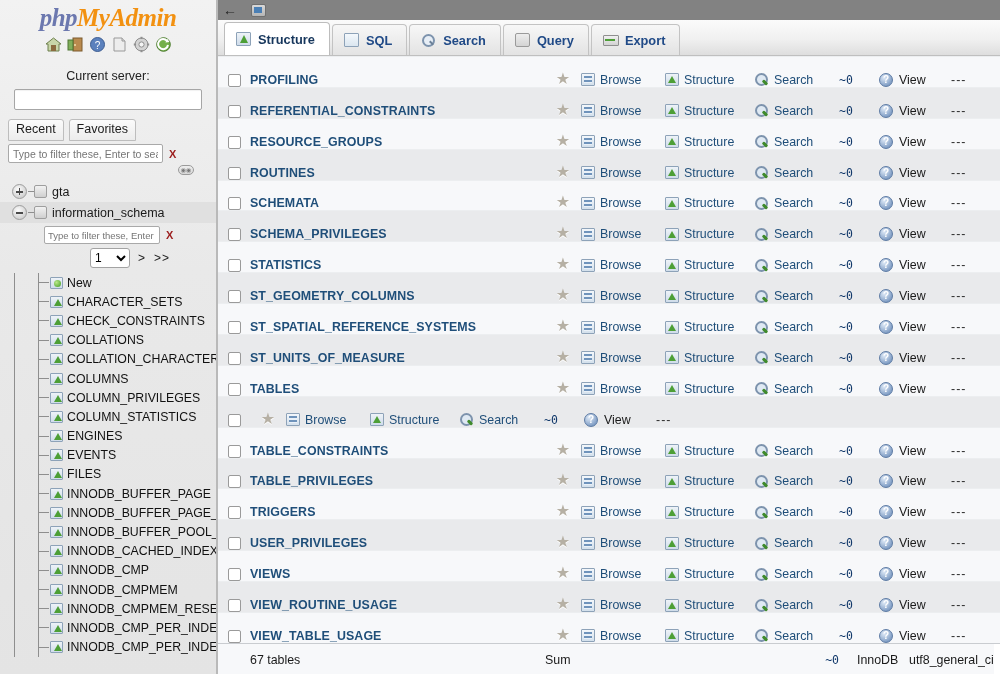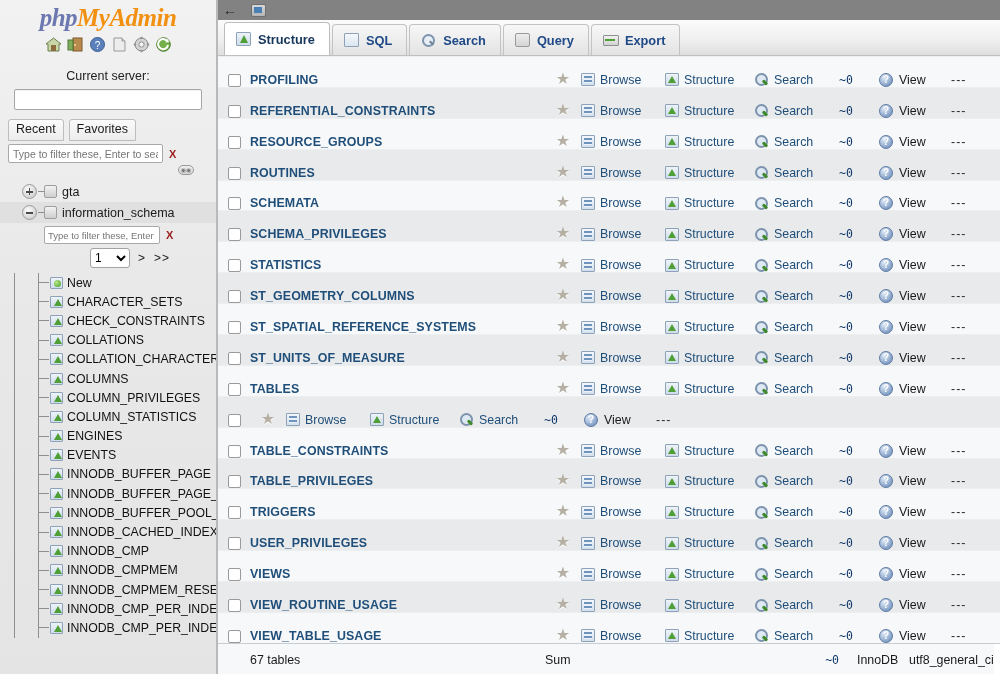--- a/index.html
+++ b/index.html
@@ -73,21 +73,21 @@
   .filter-x { color: #9b1c1c; font-weight: bold; font-size: 11px; }
   .pin-row { display:flex; justify-content:flex-end; padding: 2px 22px 0 0; }
   .pin-btn {
     width: 16px; height: 10px; border-radius: 5px;
     border: 1px solid #9a9a9a; background: linear-gradient(#eee,#d6d6d6);
     font-size: 6px; color:#777; text-align:center; line-height:8px;
   }
 
   
   .tree { position: relative; margin-top: 6px; }
-  .tnode { display: flex; align-items: center; height: 19px; padding-left: 22px; position: relative; }
+  .tnode { display: flex; align-items: center; height: 19px; padding-left: 12px; position: relative; }
   .tnode.dbrow { height: 21px; }
   .tnode.selected { background: #e0e0e0; }
   .expander {
     width: 15px; height: 15px; flex: none;
     border-radius: 50%;
     background: radial-gradient(circle at 40% 35%, #fdfdfd, #d3d3d3 70%);
     border: 1px solid #9d9d9d;
     position: relative; margin-right: 1px;
   }
   .expander::before {
@@ -453,20 +453,25 @@
           <span class="tlabel2">ENGINES</span>
         </div>
         <div class="titem">
           <span class="stub"></span>
           <span class="tbicon"></span>
           <span class="tlabel2">EVENTS</span>
         </div>
         <div class="titem">
           <span class="stub"></span>
           <span class="tbicon"></span>
+          <span class="tlabel2">FILES</span>
+        </div>
+        <div class="titem">
+          <span class="stub"></span>
+          <span class="tbicon"></span>
           <span class="tlabel2">INNODB_BUFFER_PAGE</span>
         </div>
         <div class="titem">
           <span class="stub"></span>
           <span class="tbicon"></span>
           <span class="tlabel2">INNODB_BUFFER_PAGE_LI</span>
         </div>
         <div class="titem">
           <span class="stub"></span>
           <span class="tbicon"></span>

